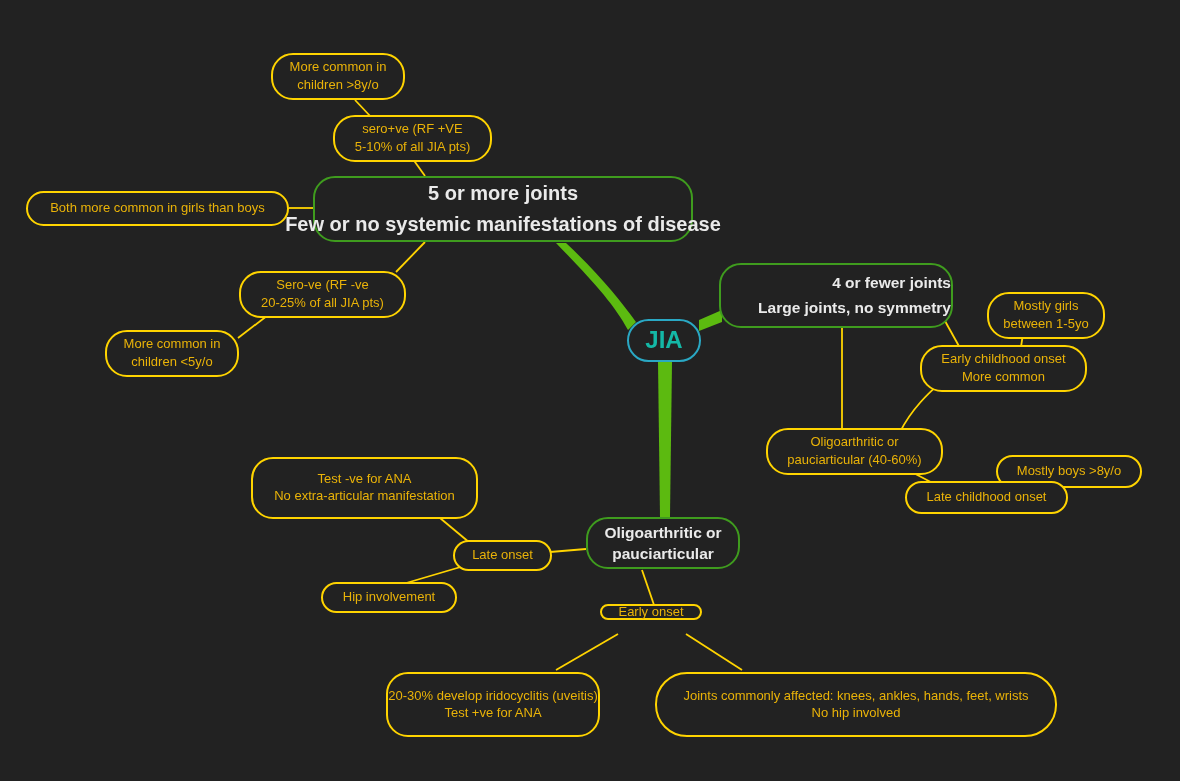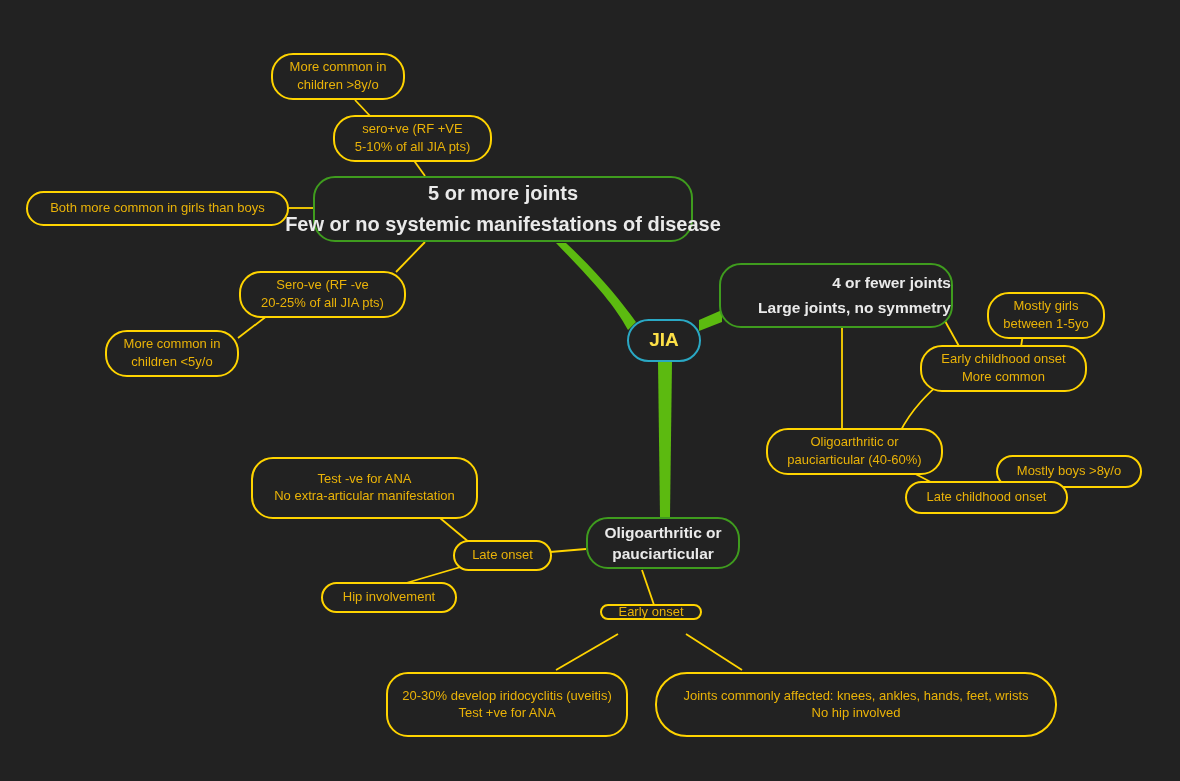--- a/index.html
+++ b/index.html
@@ -38,23 +38,23 @@
     color:#eaeaea;
     font-weight:bold;
     font-size:15.5px;
   }
   .green.big{font-size:20px;}
   .green .ln+.ln{margin-top:5px;}
 
   
   .central{
     border-color:#2aa8c4;
-    color:#fde047;
+    color:#14b8a6;
     font-weight:bold;
-    font-size:19px;
+    font-size:24px;
     border-width:2px;
   }
 </style>
 </head>
 <body>
 
 <div id="canvas">
 
   <svg id="edges" viewBox="0 0 1180 781" xmlns="http://www.w3.org/2000/svg">
 
@@ -175,21 +175,21 @@
   </div>
 
   <div class="node leaf" style="left:321px;top:582px;width:136px;height:31px;">
     <span class="ln">Hip involvement</span>
   </div>
 
   <div class="node leaf" style="left:600px;top:604px;width:102px;height:14px;">
     <span class="ln">Early onset</span>
   </div>
 
-  <div class="node leaf spaced two" style="left:386px;top:672px;width:242px;height:65px;">
+  <div class="node leaf spaced two" style="left:386px;top:672px;width:214px;height:65px;">
     <span class="ln">20-30% develop iridocyclitis (uveitis)</span>
     <span class="ln">Test +ve for ANA</span>
   </div>
 
   <div class="node leaf spaced two" style="left:655px;top:672px;width:402px;height:65px;border-radius:32px;">
     <span class="ln">Joints commonly affected: knees, ankles, hands, feet, wrists</span>
     <span class="ln">No hip involved</span>
   </div>
 
 </div>

